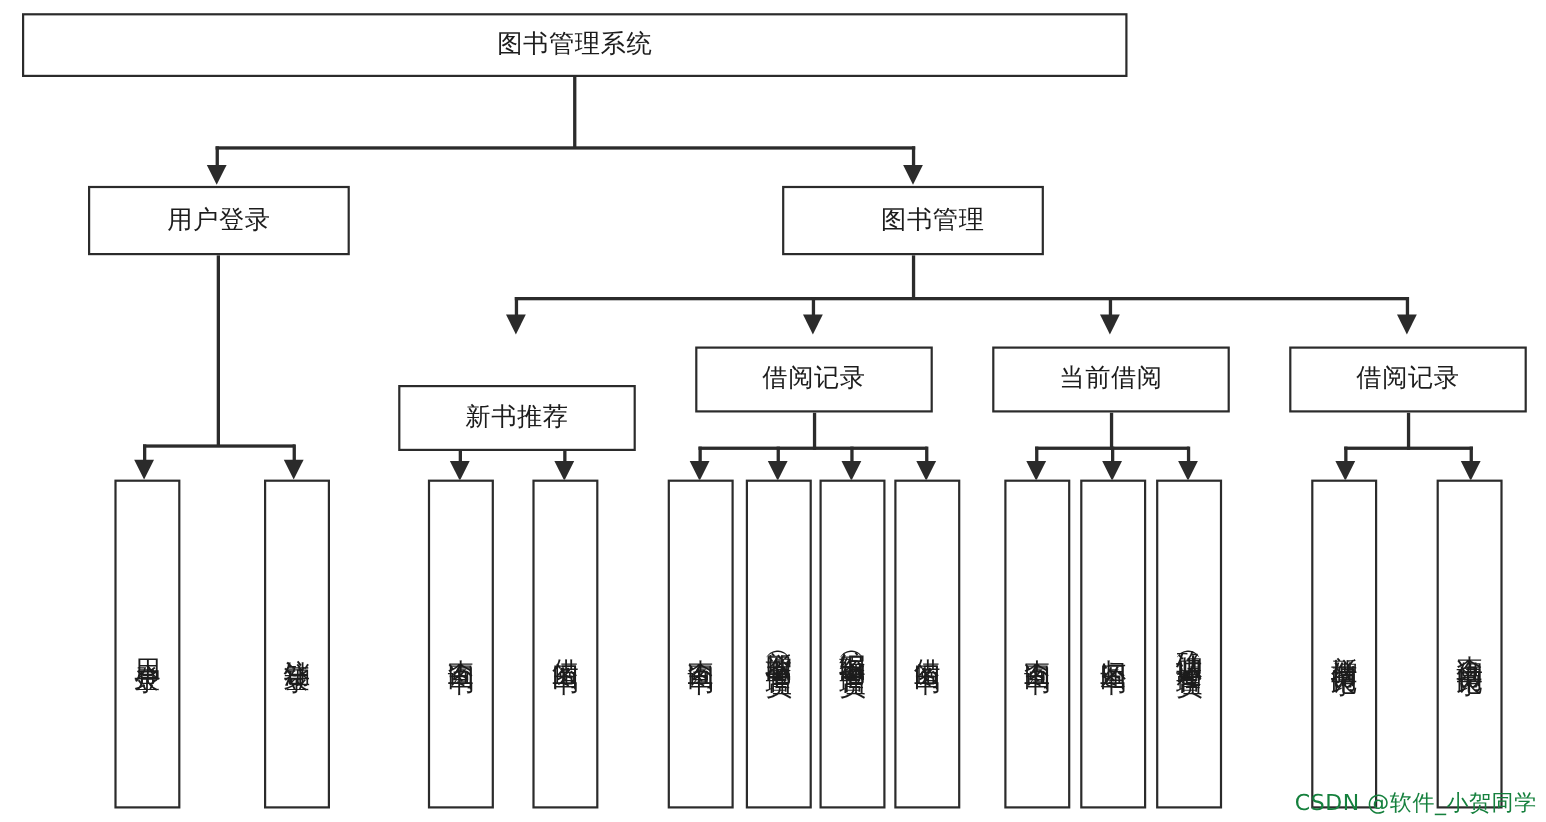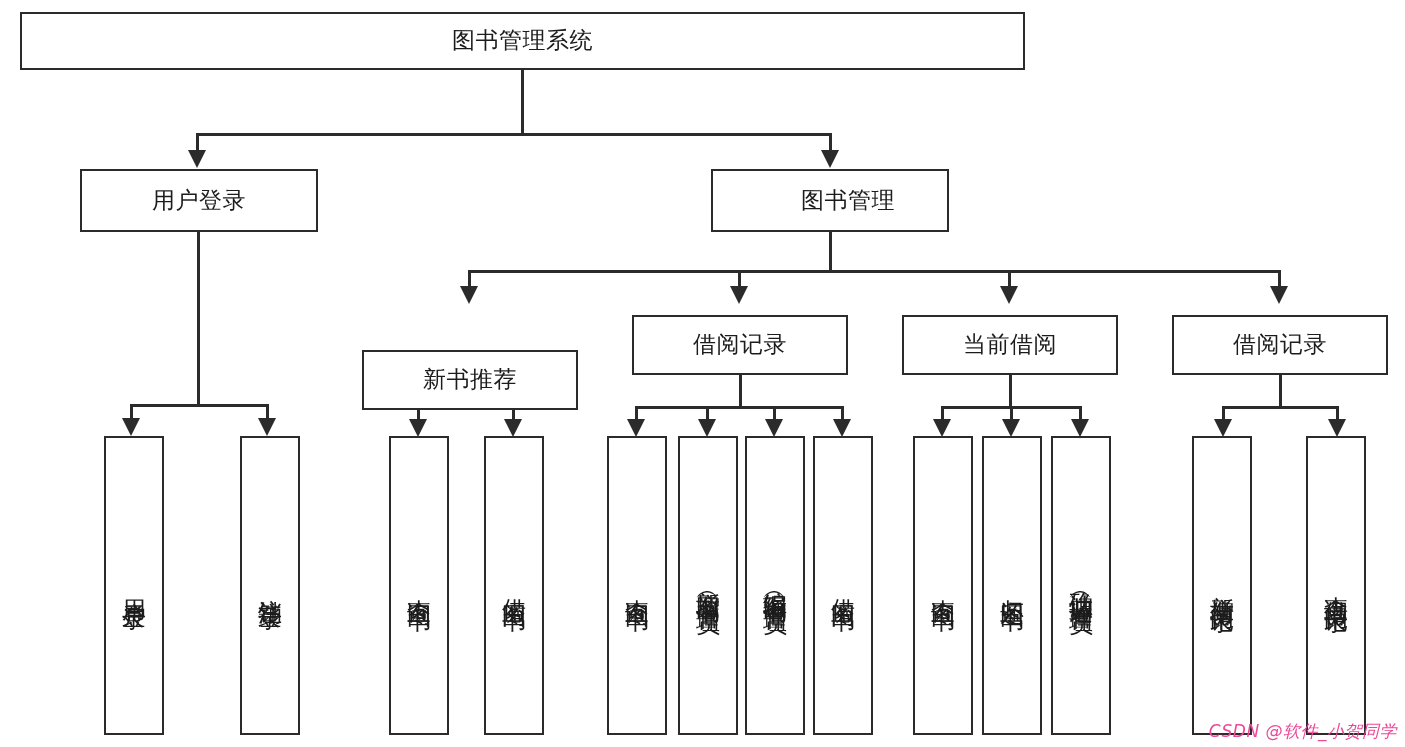--- a/index.html
+++ b/index.html
@@ -72,27 +72,26 @@
     border-left: 9px solid transparent;
     border-right: 9px solid transparent;
     border-top: 18px solid #2b2b2b;
     z-index: 2;
   }
   
   #watermark {
     position: absolute;
     right: 8px;
     bottom: 4px;
-    font-size: 17px;
-    color: #ec4899;
+    font-size: 20px;
+    color: #15803d;
     letter-spacing: 0.5px;
     z-index: 5;
     white-space: nowrap;
     font-family: "DejaVu Sans", "Liberation Sans", sans-serif;
-    font-style: italic;
   }
 </style>
 </head>
 <body>
 
 <div id="canvas">
 
   <div class="node root horiz" style="left:20px; top:12px; width:1005px; height:58px;">
     <span class="label">图书管理系统</span>
   </div>

